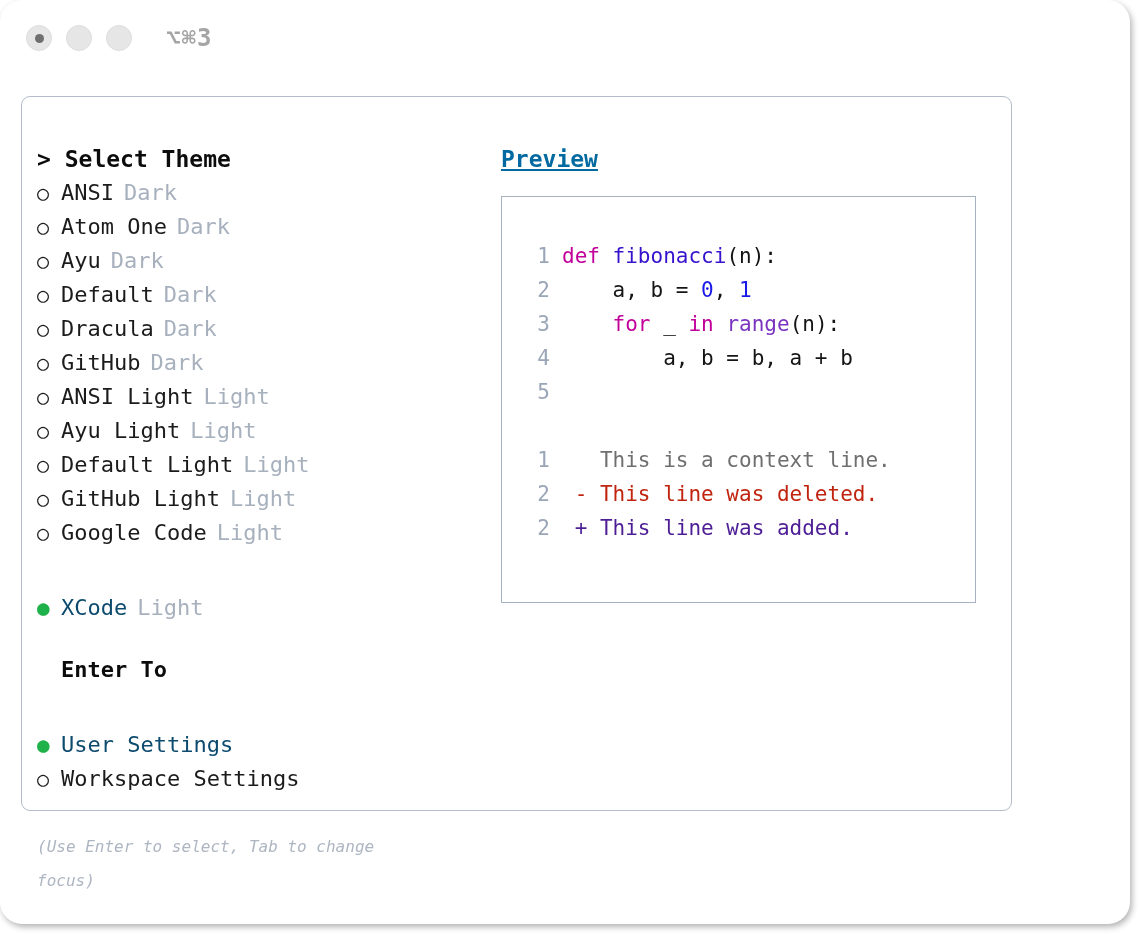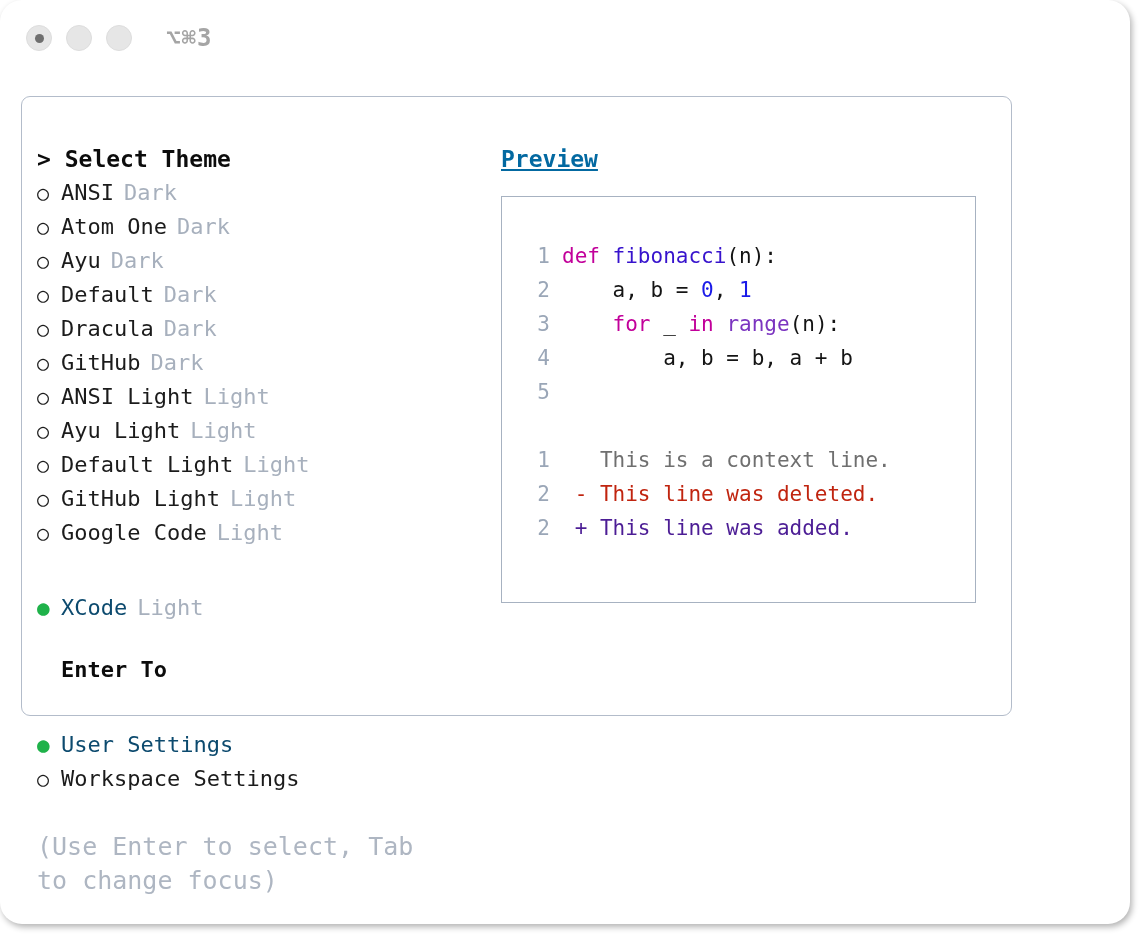--- a/index.html
+++ b/index.html
@@ -66,21 +66,21 @@
     line-height: 32px;
     white-space: pre;
   }
 
   
   #panel {
     position: absolute;
     left: 21px;
     top: 96px;
     width: 991px;
-    height: 620px;
+    height: 715px;
     border: 1.6px solid #b3bcca;
     border-radius: 9px;
     box-sizing: border-box;
     background: #ffffff;
   }
 
   
   #left-col {
     position: absolute;
     left: 15px;
@@ -122,25 +122,26 @@
     font-size: 22px;
     font-weight: bold;
     color: #0c0c0c;
     line-height: 34px;
     padding-left: 24px;
     white-space: pre;
   }
   .spacer-sm { height: 28px; }
   .spacer-md { height: 34px; }
   #hint {
-    font-size: 25px;
+    font-size: 16px;
     color: #aeb6c2;
     line-height: 34px;
     width: 404px;
     white-space: pre-wrap;
+    font-style: italic;
   }
 
   
   #right-col {
     position: absolute;
     left: 479px;
     top: 45px;
     width: 490px;
   }
   #preview-title {

